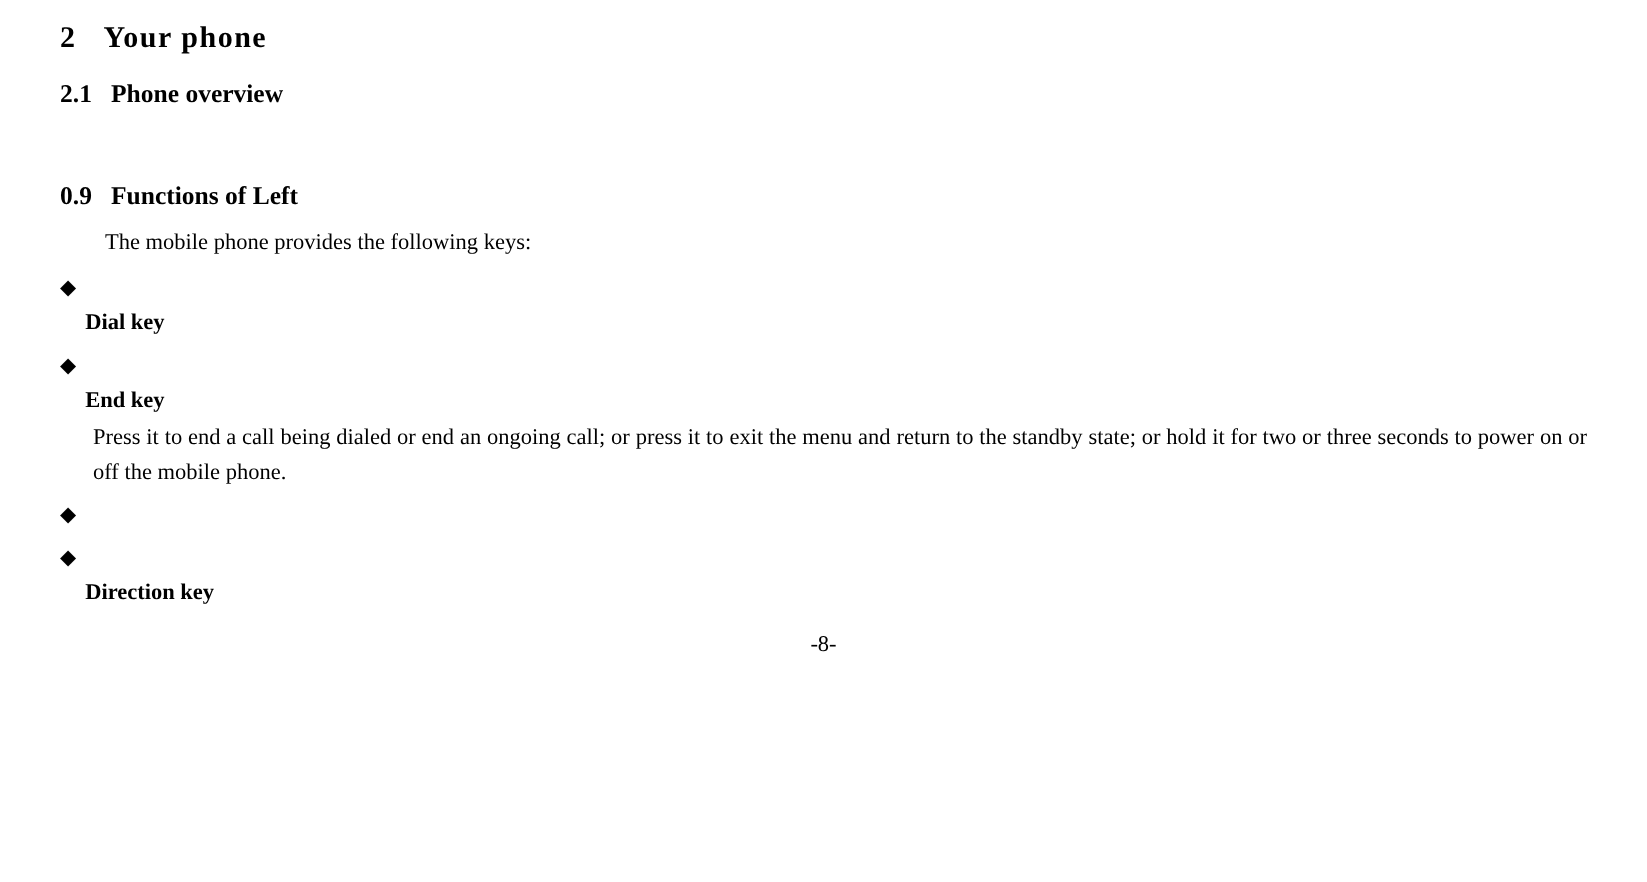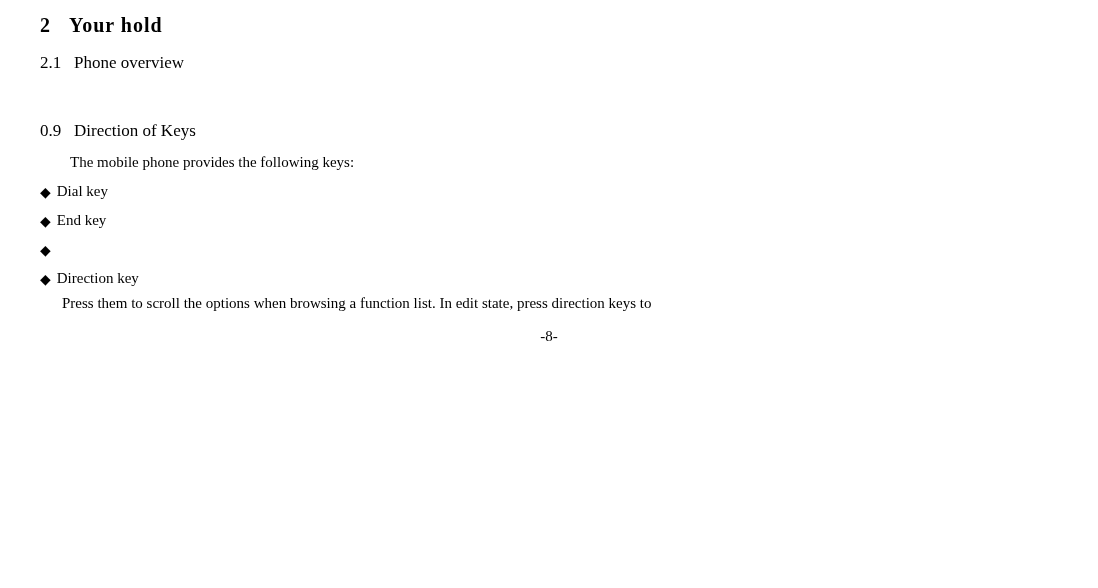--- a/index.html
+++ b/index.html
@@ -21,21 +21,21 @@
 
     .section-title {
       font-size: 20px;
       font-weight: bold;
       margin-bottom: 10px;
       letter-spacing: 1px;
     }
 
     .subsection-title {
       font-size: 17px;
-      font-weight: normal;
+      font-weight: bold;
       margin-bottom: 8px;
     }
 
     .intro-text {
       margin-left: 30px;
       margin-bottom: 6px;
       font-size: 15px;
     }
 
     .bullet-item {
@@ -53,21 +53,22 @@
     .bullet-diamond {
       color: #000;
       font-size: 14px;
       margin-right: 6px;
       margin-top: 2px;
       flex-shrink: 0;
     }
 
     .bullet-label {
       font-size: 15px;
-      font-weight: normal;
+      font-weight: bold;
+      margin-top: 24px;
     }
 
     .bullet-desc {
       margin-left: 22px;
       font-size: 15px;
       line-height: 1.55;
       text-align: justify;
     }
 
     .page-number {
@@ -81,56 +82,56 @@
     }
 
     .spacer {
       height: 18px;
     }
   </style>
 </head>
 <body>
 
 <div class="section-title">
-  <span>2</span>&nbsp;&nbsp;&nbsp;<span>Your  hold</span>
+  <span>2</span>&nbsp;&nbsp;&nbsp;<span>Your  phone</span>
 </div>
 
 <div class="subsection-title section-2-header">
   <span>2.1</span>&nbsp;&nbsp;&nbsp;<span>Phone overview</span>
 </div>
 
 <div class="spacer"></div>
 <div class="spacer"></div>
 
 <div class="subsection-title">
-  <span>0.9</span>&nbsp;&nbsp;&nbsp;<span>Direction of Keys</span>
+  <span>0.9</span>&nbsp;&nbsp;&nbsp;<span>Functions of Left</span>
 </div>
 
 <div class="intro-text">The mobile phone provides the following keys:</div>
 
 <div id="bullets-container">
     <div class="bullet-item">
       <div class="bullet-header">
         <span class="bullet-diamond">◆</span>
         <span class="bullet-label">Dial key</span>
       </div>
     </div>
     <div class="bullet-item">
       <div class="bullet-header">
         <span class="bullet-diamond">◆</span>
         <span class="bullet-label">End key</span>
       </div>
+      <div class="bullet-desc">Press it to end a call being dialed or end an ongoing call; or press it to exit the menu and return to the standby state; or hold it for two or three seconds to power on or off the mobile phone.</div>
     </div>
     <div class="bullet-item">
       <div class="bullet-header">
         <span class="bullet-diamond">◆</span>
       </div>
     </div>
     <div class="bullet-item">
       <div class="bullet-header">
         <span class="bullet-diamond">◆</span>
         <span class="bullet-label">Direction key</span>
       </div>
-      <div class="bullet-desc">Press them to scroll the options when browsing a function list. In edit state, press direction keys to</div>
     </div>
   </div>
 
 <div class="page-number">-8-</div>
 
 </body></html>

